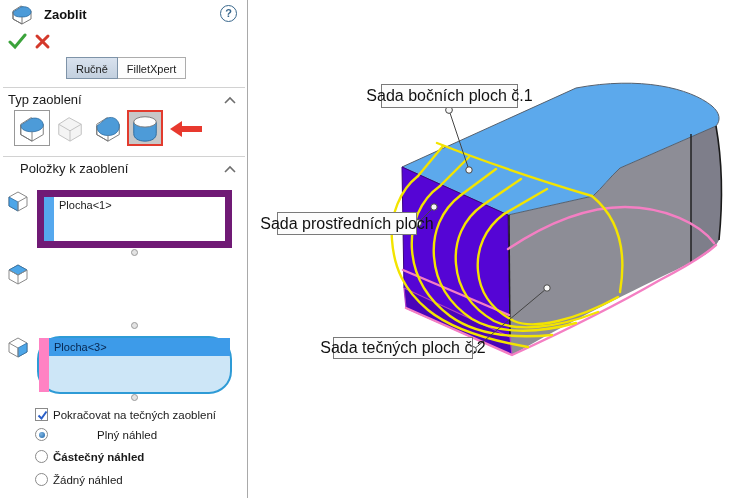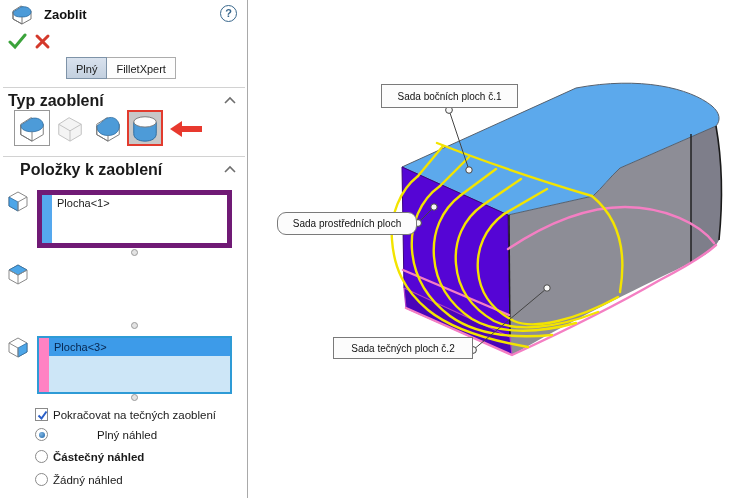--- a/index.html
+++ b/index.html
@@ -20,52 +20,52 @@
   .ok-btn{position:absolute;left:8px;top:0;}
   .cancel-btn{position:absolute;left:34px;top:1px;}
 
   .tabs{position:absolute;left:66px;top:57px;height:22px;display:flex;}
   .tab{height:22px;line-height:22px;padding:0 9px;font-size:11px;color:#1a1a1a;
        border:1px solid #acacac;background:#fdfdfd;box-sizing:border-box;}
   .tab.sel{background:linear-gradient(#d9e2ee,#c3d0df);border-color:#7e93a8;}
   .tab+.tab{border-left:none;}
 
   .sep{position:absolute;left:3px;width:242px;height:0;border-top:1px solid #d2d2d2;}
-  .sec-head{position:absolute;left:8px;font-size:16px;font-weight:bold;color:#1a1a1a;}
+  .sec-head{position:absolute;left:8px;font-size:13px;font-weight:normal;color:#1a1a1a;}
   .chev{position:absolute;right:10px;}
 
   .type-row{position:absolute;left:12px;top:108px;height:42px;}
   .type-btn{position:absolute;top:2px;width:36px;height:36px;box-sizing:border-box;
             display:flex;align-items:center;justify-content:center;background:#fff;}
   .type-btn.framed{border:1px solid #989898;}
   .type-btn.sel{border:2px solid #e23b2e;background:#c8c8c8;}
 
   .lb-icon{position:absolute;left:6px;}
-  .listbox{position:absolute;left:37px;width:195px;height:58px;border:5px solid #701a75;
+  .listbox{position:absolute;left:37px;width:195px;height:58px;border:7px solid #701a75;
            background:#fff;box-sizing:border-box;display:flex;}
   .listbox .stripe{width:10px;height:100%;flex:none;}
   .listbox .lb-body{flex:1;padding:2px 0 0 5px;font-size:11px;color:#1a1a1a;}
   .listbox.sel{border:2px solid #2e9bd6;background:#cde6f7;}
   .listbox.sel .lb-body{padding:0;}
   .sel-row{height:18px;line-height:18px;background:#3d9be9;color:#07254e;padding-left:5px;
            font-size:11px;}
   .grip{position:absolute;left:131px;width:7px;height:7px;border:1px solid #9a9a9a;
         border-radius:50%;background:#e3e3e3;box-sizing:border-box;}
 
   .opt{position:absolute;left:35px;display:flex;align-items:center;font-size:11.5px;color:#1a1a1a;}
   .opt .box{width:13px;height:13px;flex:none;margin-right:5px;}
   .cb{border:1px solid #8a8a8a;background:#fff;box-sizing:border-box;position:relative;}
   .rd{border:1px solid #8a8a8a;background:#fff;border-radius:50%;box-sizing:border-box;position:relative;}
   .rd.on::after{content:"";position:absolute;left:2.5px;top:2.5px;width:6px;height:6px;
                 border-radius:50%;background:radial-gradient(circle at 35% 35%,#7db4e0,#1e64a8);}
 
   
   #gfx{position:absolute;left:0;top:0;}
   .callout{position:absolute;background:#fcfcfc;border:1px solid #7a7a7a;color:#111;
-           font-size:10px;display:flex;align-items:center;justify-content:center;
+           font-size:16px;display:flex;align-items:center;justify-content:center;
            box-sizing:border-box;white-space:nowrap;}
 </style>
 </head>
 <body>
 
 <div id="stage">
 
   <svg id="gfx" width="750" height="498" viewBox="0 0 750 498">
 
     <path d="M508,215 L593,196 C602,188 610,177 620,168 L716,126 C722,160 723,200 719,240
@@ -112,21 +112,21 @@
       <line x1="418" y1="223" x2="433" y2="208"></line>
       <circle cx="418" cy="223" r="3.4"></circle>
         <circle cx="434" cy="207" r="3.2"></circle>
       <line x1="473" y1="350" x2="546" y2="289"></line>
       <circle cx="473" cy="350" r="3.4"></circle>
         <circle cx="547" cy="288" r="3.2"></circle>
     </g>
   </svg>
 
   <div class="callout" style="left:381px;top:84px;width:137px;height:24px;">Sada bočních ploch č.1</div>
-  <div class="callout" style="left:277px;top:212px;width:140px;height:23px;border-radius:9px;">Sada prostředních ploch</div>
+  <div class="callout" style="left:277px;top:212px;width:140px;height:23px;">Sada prostředních ploch</div>
   <div class="callout" style="left:333px;top:337px;width:140px;height:22px;">Sada tečných ploch č.2</div>
 
   <div class="panel">
 
     <div class="titlebar">
       <svg class="title-icon" width="24" height="22" viewBox="0 0 24 22">
         <path d="M3,8 L11,3 L21,8 L21,16 L12,21 L3,16 Z" fill="#fff" stroke="#777" stroke-width="1"></path>
         <path d="M3,9 L11,4 C16,3 21,5 21,9 C21,12 17,14 12,14 C7,14 3,13 3,9 Z" fill="#4d9bd8" stroke="#2d6b9e" stroke-width="0.8"></path>
         <path d="M3,9 L3,16 L12,21 L12,14" fill="none" stroke="#777" stroke-width="1"></path>
       </svg>
@@ -138,21 +138,21 @@
       <svg class="ok-btn" width="20" height="18" viewBox="0 0 20 18">
         <polyline points="2,10 7,15 17,3" fill="none" stroke="#3ba33b" stroke-width="3" stroke-linecap="round"></polyline>
       </svg>
       <svg class="cancel-btn" width="17" height="17" viewBox="0 0 17 17">
         <line x1="3" y1="3" x2="14" y2="14" stroke="#d4392b" stroke-width="3" stroke-linecap="round"></line>
         <line x1="14" y1="3" x2="3" y2="14" stroke="#d4392b" stroke-width="3" stroke-linecap="round"></line>
       </svg>
     </div>
 
     <div class="tabs">
-      <div class="tab sel">Plný</div>
+      <div class="tab sel">Ručně</div>
       <div class="tab">FilletXpert</div>
     </div>
 
     <div class="sep" style="top:87px;"></div>
 
     <div class="sec-head" style="top:92px;">Typ zaoblení</div>
     <svg class="chev" style="top:95px;" width="14" height="10" viewBox="0 0 14 10">
       <polyline points="2,8 7,3 12,8" fill="none" stroke="#6e6e6e" stroke-width="1.6"></polyline>
     </svg>
 
@@ -211,21 +211,21 @@
       <path d="M3,8 L12,3 L21,8 L12,13 Z" fill="#4da6e8" stroke="#2d6b9e" stroke-width="0.8"></path>
       <path d="M3,8 L12,13 L21,8 M12,13 L12,22" fill="none" stroke="#8a8a8a" stroke-width="1"></path>
     </svg>
     <div class="grip" style="top:322px;"></div>
 
     <svg class="lb-icon" style="top:335px;" width="24" height="24" viewBox="0 0 24 24">
       <path d="M3,8 L12,3 L21,8 L21,17 L12,22 L3,17 Z" fill="#fff" stroke="#8a8a8a" stroke-width="1"></path>
       <path d="M12,13 L21,8 L21,17 L12,22 Z" fill="#4da6e8" stroke="#2d6b9e" stroke-width="0.8"></path>
       <path d="M3,8 L12,13 L12,22" fill="none" stroke="#8a8a8a" stroke-width="1"></path>
     </svg>
-    <div class="listbox sel" style="top:336px;">
+    <div class="listbox sel" style="top:336px;border-radius:23px;">
       <div class="stripe" style="background: rgb(255, 130, 195);"></div>
       <div class="lb-body">
         <div class="sel-row">Plocha&lt;3&gt;</div>
       </div>
     </div>
     <div class="grip" style="top:394px;"></div>
 
     <div class="opt" style="top:408px;">
       <div class="box cb">
         <svg width="13" height="13" viewBox="0 0 13 13">

